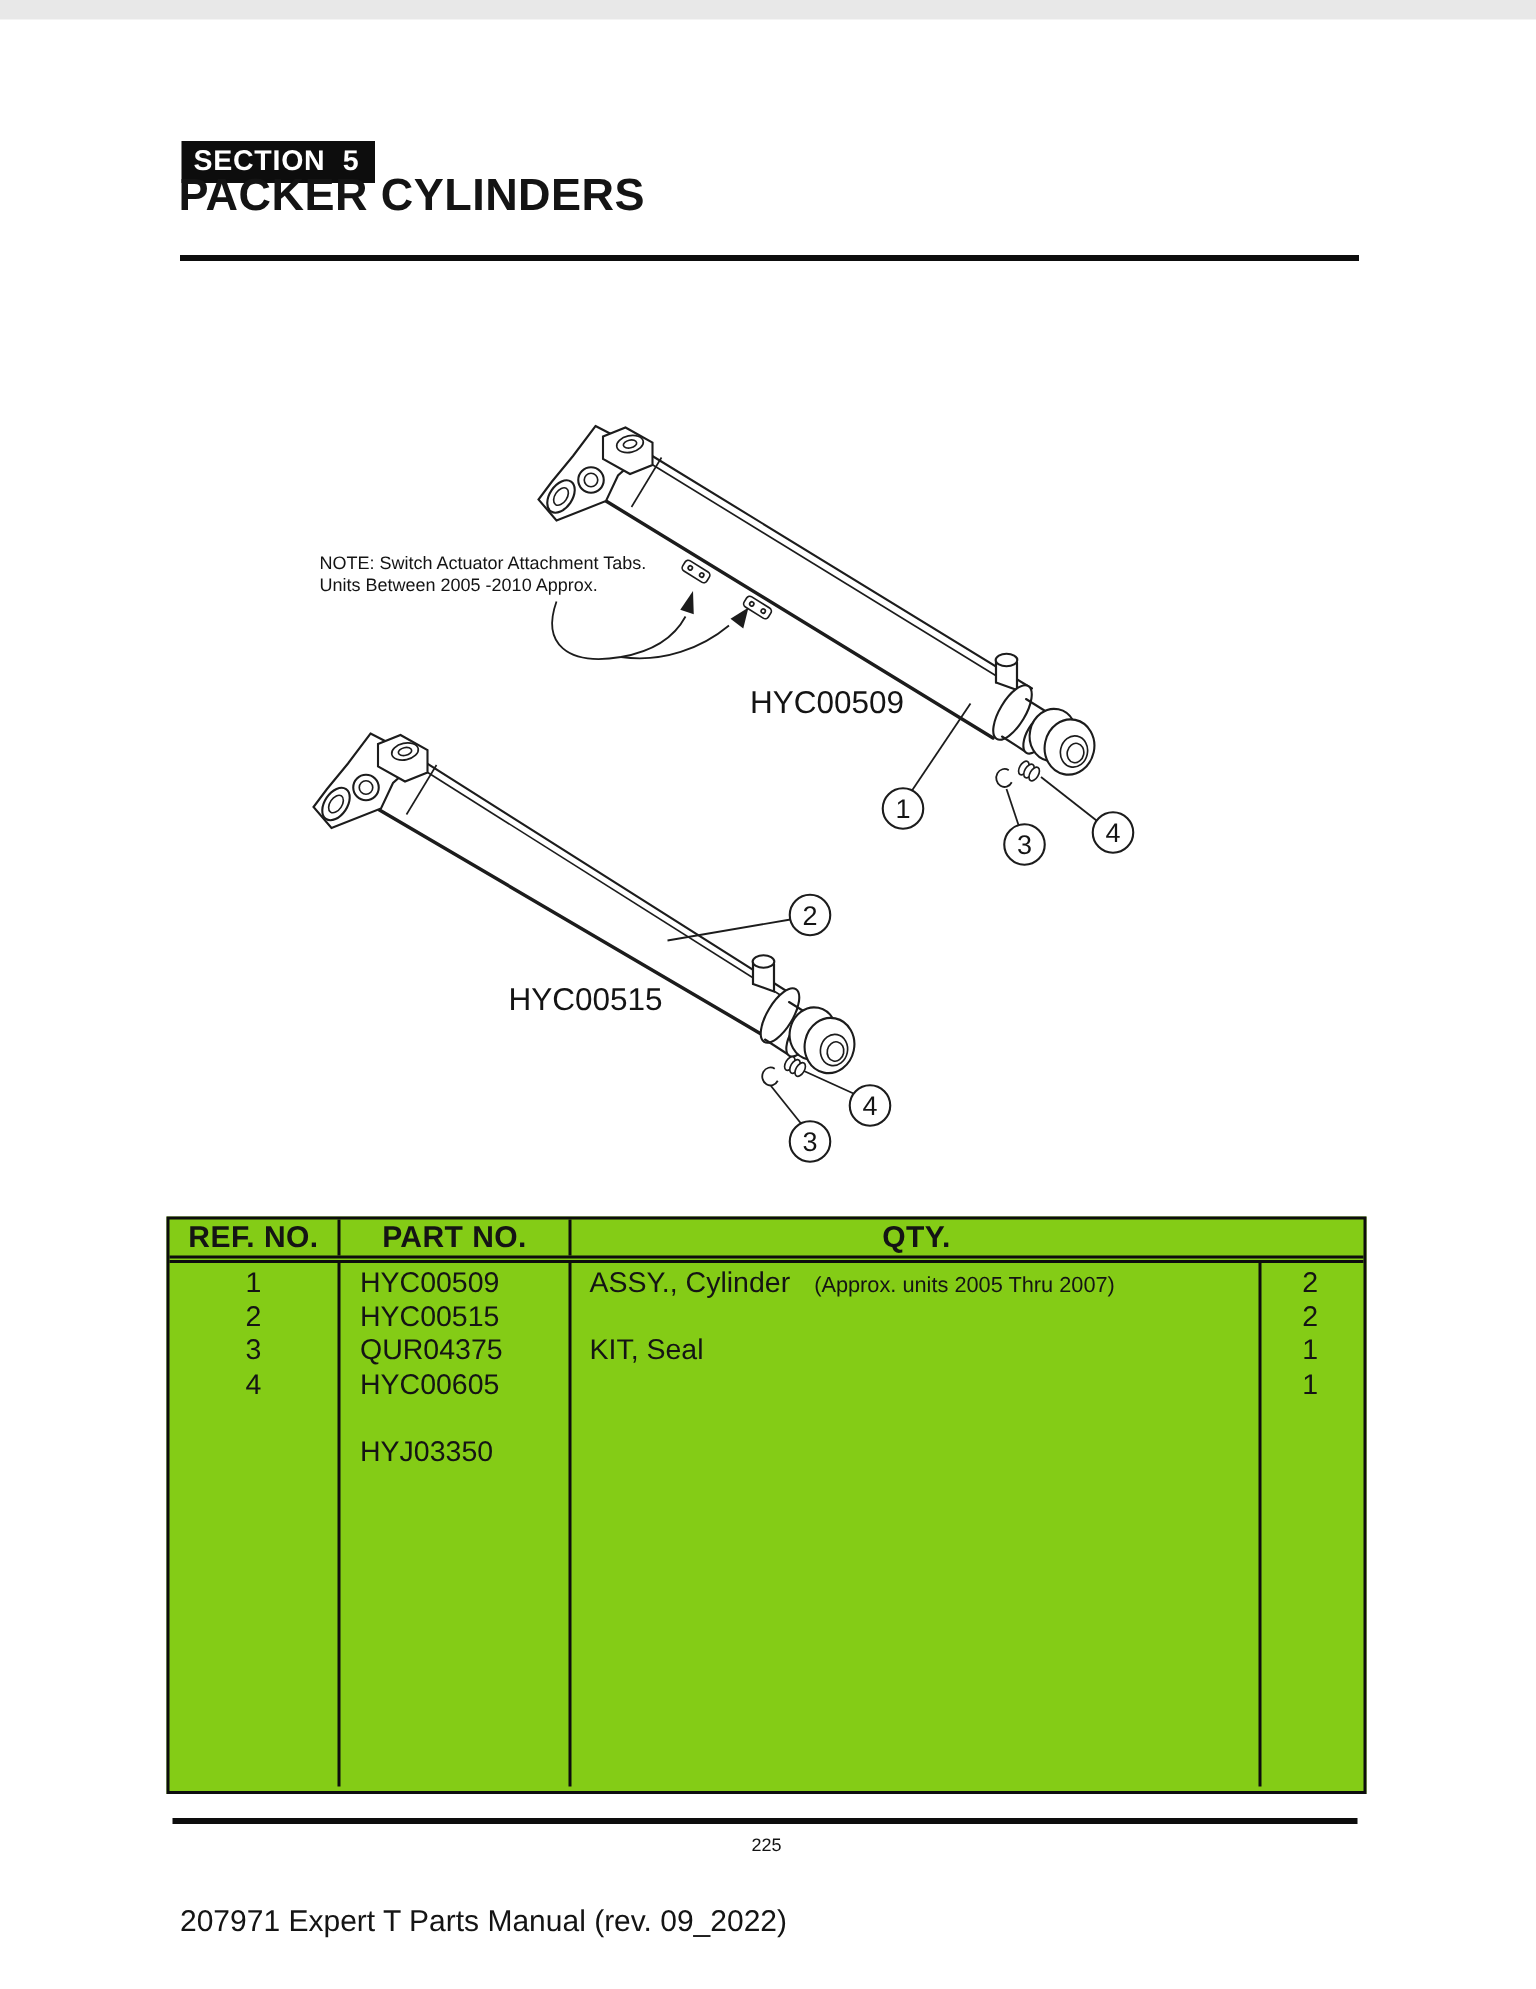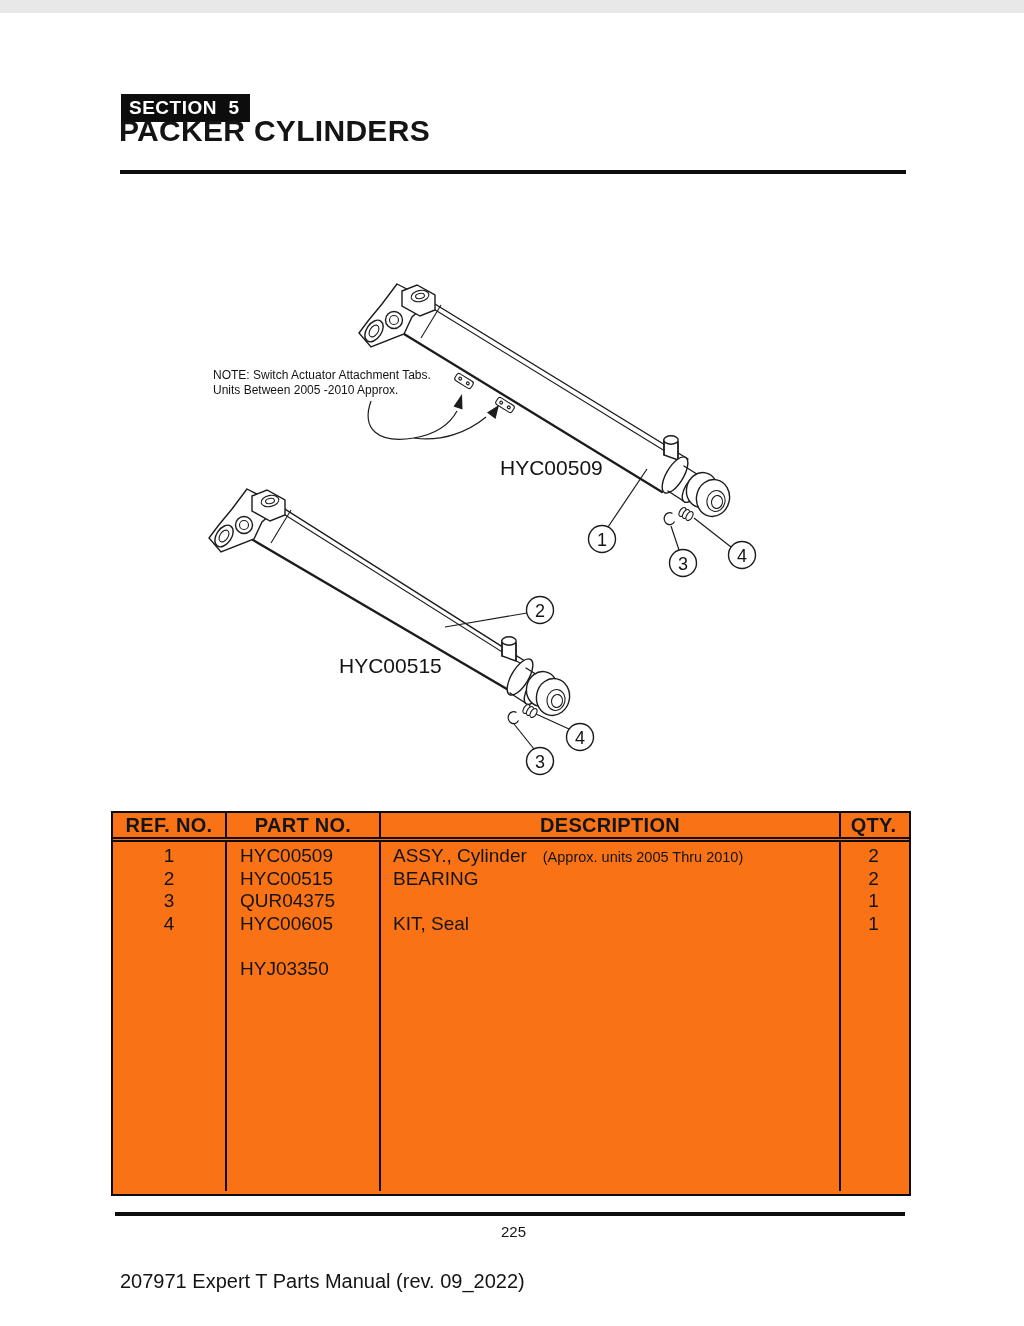--- a/index.html
+++ b/index.html
@@ -31,21 +31,21 @@
   .ln-thin{stroke:#1c1c1c;stroke-width:1.1;fill:none;}
   .wh{fill:#ffffff;stroke:#1c1c1c;stroke-width:1.4;}
   .wh-thin{fill:#ffffff;stroke:#1c1c1c;stroke-width:1.1;}
   .note-text{font-size:12px;fill:#141414;}
   .part-label{font-size:21px;fill:#141414;}
   .callout-num{font-size:18px;fill:#141414;text-anchor:middle;}
   .leader{stroke:#1c1c1c;stroke-width:1.2;fill:none;}
   .arrowhead{fill:#1c1c1c;stroke:none;}
   
   .ptable{
-    left:111px;top:798px;width:800px;height:385px;background:#f97316;
+    left:111px;top:798px;width:800px;height:385px;background:#84cc16;
     border:2.5px solid #0d0d0d;box-sizing:border-box;
   }
   .thead{
     display:grid;grid-template-columns:114px 154px 460px 65px;
     border-bottom:5px double #0d0d0d;height:29px;box-sizing:border-box;
   }
   .th{
     font-weight:bold;font-size:20px;line-height:24px;text-align:center;
     border-right:2px solid #0d0d0d;box-sizing:border-box;letter-spacing:.3px;
   }
@@ -56,21 +56,21 @@
   .tcol{border-right:2px solid #0d0d0d;box-sizing:border-box;padding-top:3px;}
   .tcol:last-child{border-right:none;}
   .cell{height:22.5px;line-height:22.5px;font-size:19px;white-space:nowrap;overflow:visible;}
   .col-ref .cell,.col-qty .cell{text-align:center;}
   .col-part .cell{padding-left:13px;}
   .col-desc .cell{padding-left:12px;}
   .cell.gap{margin-top:22.5px;}
   .desc-note{font-size:14.5px;margin-left:16px;}
   
   .footer-doc{left:120px;top:1257px;font-size:20px;}
-  .footer-page{left:501px;top:1210px;font-size:15px;}
+  .footer-page{left:501px;top:1210px;font-size:12px;}
 </style>
 </head>
 <body>
 
 <div class="page">
 
   <div class="abs section-badge">SECTION  5</div>
   <div class="abs page-title">PACKER CYLINDERS</div>
   <div class="abs rule title-rule"></div>
 
@@ -207,41 +207,39 @@
       <line class="leader" x1="534" y1="736" x2="514" y2="711"></line>
       <circle class="wh" cx="540" cy="748" r="13.5"></circle>
       <text class="callout-num" x="540" y="754.5">3</text>
     </g>
   </svg>
 
   <div class="abs ptable">
     <div class="thead">
       <div class="th">REF. NO.</div>
       <div class="th">PART NO.</div>
-      <div class="th">DESCRIPTION</div>
       <div class="th">QTY.</div>
     </div>
     <div class="tbody">
       <div class="tcol col-ref">
         <div class="cell">1</div>
         <div class="cell">2</div>
         <div class="cell">3</div>
         <div class="cell">4</div>
         <div class="cell gap"></div>
       </div>
       <div class="tcol col-part">
         <div class="cell">HYC00509</div>
         <div class="cell">HYC00515</div>
         <div class="cell">QUR04375</div>
         <div class="cell">HYC00605</div>
         <div class="cell gap">HYJ03350</div>
       </div>
       <div class="tcol col-desc">
-        <div class="cell"><span>ASSY., Cylinder</span><span class="desc-note">(Approx. units 2005 Thru 2010)</span></div>
-        <div class="cell"><span>BEARING</span></div>
+        <div class="cell"><span>ASSY., Cylinder</span><span class="desc-note">(Approx. units 2005 Thru 2007)</span></div>
         <div class="cell gap"><span>KIT, Seal</span></div>
       </div>
       <div class="tcol col-qty">
         <div class="cell">2</div>
         <div class="cell">2</div>
         <div class="cell">1</div>
         <div class="cell">1</div>
         <div class="cell gap"></div>
       </div>
     </div>

